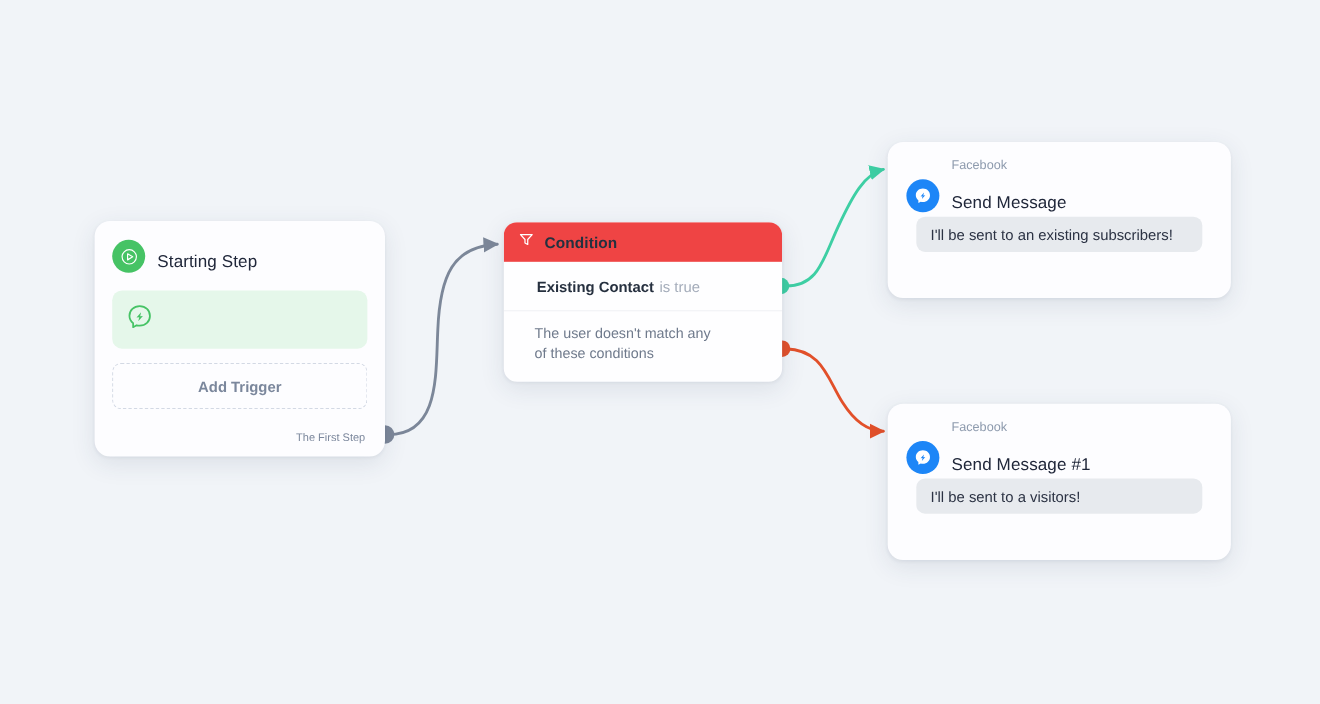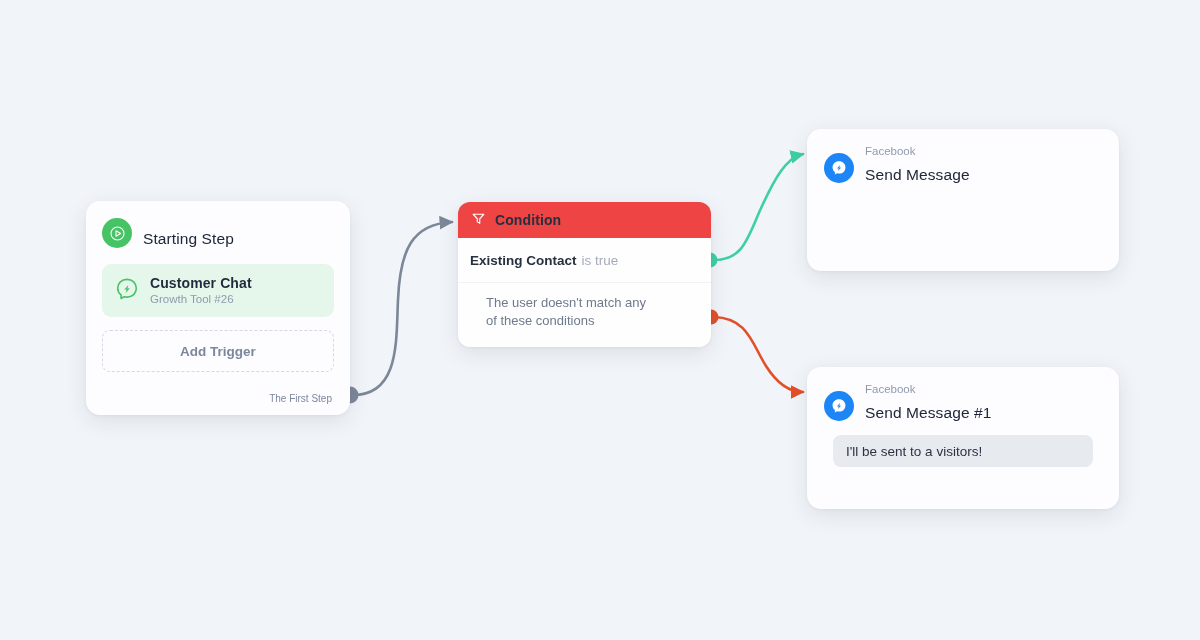--- a/index.html
+++ b/index.html
@@ -143,21 +143,21 @@
   .cond-title {
     font-size: 14px;
     color: #23313f;
     font-weight: 600;
     letter-spacing: .1px;
   }
   .cond-row {
     height: 45px;
     display: flex;
     align-items: center;
-    padding-left: 12px;
+    padding-left: 30px;
     font-size: 13.5px;
     border-bottom: 1px solid #f1f2f6;
     box-sizing: border-box;
   }
   .cond-field { color: #26303f; font-weight: 600; }
   .cond-op { color: #a4acba; margin-left: 5px; }
   .cond-fallback {
     padding: 11px 15px 0 28px;
     text-align: left;
     font-size: 13px;
@@ -184,21 +184,21 @@
     display: flex;
     align-items: center;
     justify-content: center;
     flex: none;
   }
   .msg-head-texts { display: flex; flex-direction: column; line-height: 1.1; }
   .msg-platform { font-size: 11.5px; color: #8e9bae; }
   .msg-title {
     font-size: 15.5px;
     color: #20273a;
-    margin-top: 8px;
+    margin-top: 18px;
     letter-spacing: .1px;
   }
   .bubble {
     position: absolute;
     left: 26px;
     top: 68px;
     width: 260px;
     min-height: 32px;
     background: #e7eaee;
     border-radius: 8px;
@@ -249,24 +249,20 @@
       <span class="ss-title">Starting Step</span>
     </div>
 
     <div class="trigger-row">
       <span>
         <svg width="26" height="26" viewBox="0 0 24 24">
           <path d="M12 3.1c-4.9 0-8.6 3.5-8.6 8.1 0 2.5 1.2 4.7 3.1 6.2v3.3l2.9-1.6c.8.2 1.7.35 2.6.35 4.9 0 8.6-3.5 8.6-8.2S16.9 3.1 12 3.1z" fill="none" stroke="#46c365" stroke-width="1.5" stroke-linejoin="round"></path>
           <path d="M13.2 8.2 L9.3 12.6 L11.6 12.3 L10.8 15.7 L14.7 11.3 L12.4 11.6 Z" fill="#46c365"></path>
         </svg>
       </span>
-      <span class="trigger-texts">
-        <span class="trigger-title">Customer Chat</span>
-        <span class="trigger-sub">Growth Tool #26</span>
-      </span>
     </div>
 
     <div class="add-trigger">Add Trigger</div>
 
     <div class="first-step-label">The First Step</div>
   </div>
 
   <div class="card" id="condition-card">
     <div class="cond-head">
       <span>
@@ -294,20 +290,21 @@
         <svg width="18" height="18" viewBox="0 0 24 24">
           <path d="M12 3.1c-4.9 0-8.6 3.5-8.6 8.1 0 2.5 1.2 4.7 3.1 6.2v3.3l2.9-1.6c.8.2 1.7.35 2.6.35 4.9 0 8.6-3.5 8.6-8.2S16.9 3.1 12 3.1z" fill="#ffffff"></path>
           <path d="M13.3 8.1 L9.2 12.8 L11.6 12.45 L10.75 16.0 L14.85 11.3 L12.45 11.65 Z" fill="#1d86f7"></path>
         </svg>
       </span>
       <span class="msg-head-texts">
         <span class="msg-platform">Facebook</span>
         <span class="msg-title">Send Message</span>
       </span>
     </div>
+    <div class="bubble">I'll be sent to an existing subscribers!</div>
   </div>
 
   <div class="card msg-card" id="send-message-2">
     <div class="msg-head">
       <span class="fb-badge">
         <svg width="18" height="18" viewBox="0 0 24 24">
           <path d="M12 3.1c-4.9 0-8.6 3.5-8.6 8.1 0 2.5 1.2 4.7 3.1 6.2v3.3l2.9-1.6c.8.2 1.7.35 2.6.35 4.9 0 8.6-3.5 8.6-8.2S16.9 3.1 12 3.1z" fill="#ffffff"></path>
           <path d="M13.3 8.1 L9.2 12.8 L11.6 12.45 L10.75 16.0 L14.85 11.3 L12.45 11.65 Z" fill="#1d86f7"></path>
         </svg>
       </span>

